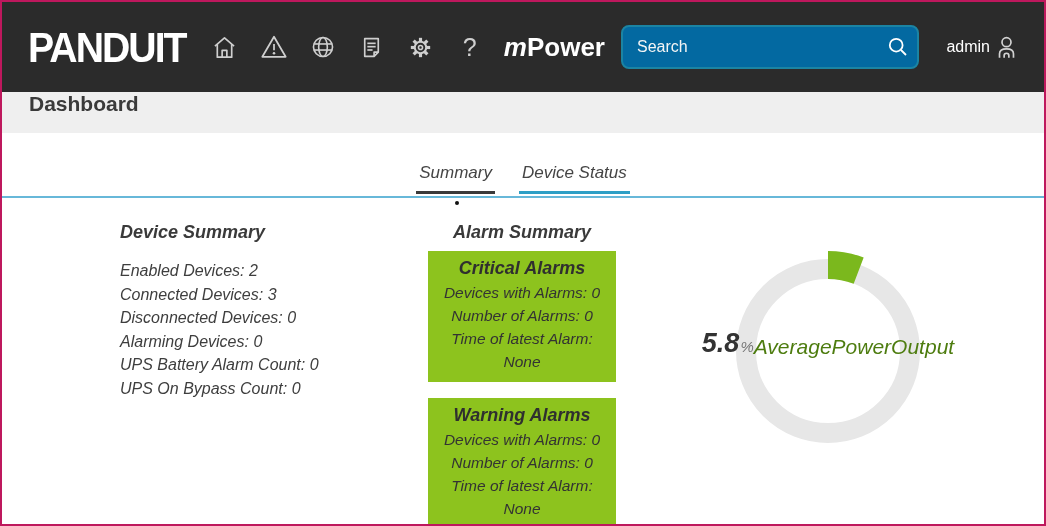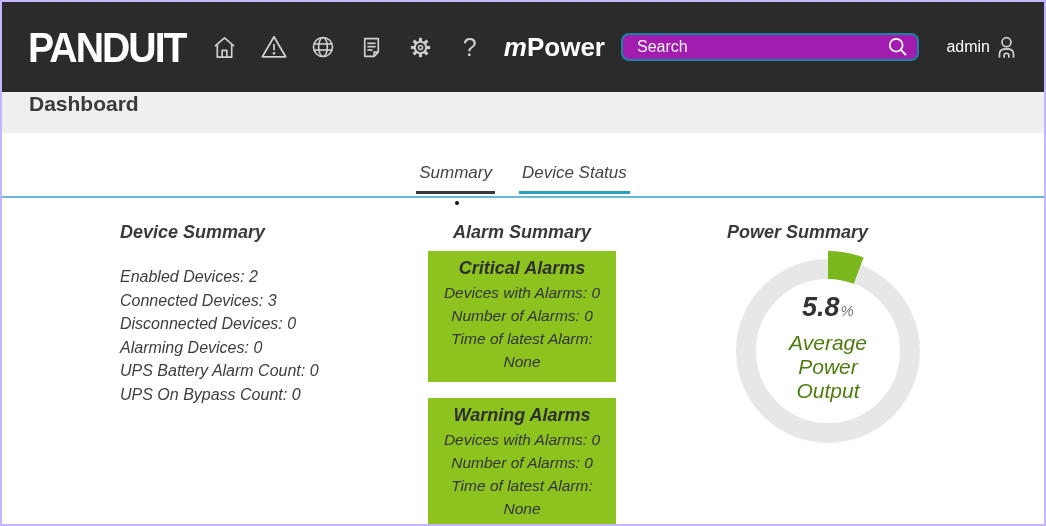--- a/index.html
+++ b/index.html
@@ -1,30 +1,30 @@
 <!DOCTYPE html>
 <html><head>
 <meta charset="utf-8">
 <style>
   * { margin:0; padding:0; box-sizing:border-box; }
   html,body { width:1046px; height:526px; background:#fff; }
   body { font-family:"Liberation Sans", sans-serif; }
-  .frame { position:relative; width:1046px; height:526px; border:2px solid #c4b5fd; background:#fff; overflow:hidden; }
+  .frame { position:relative; width:1046px; height:526px; border:2px solid #be185d; background:#fff; overflow:hidden; }
 
   
   .topbar { height:90px; background:#2b2b2b; display:flex; align-items:center; padding:0 24px 0 26px; }
   .logo { color:#fff; font-weight:900; font-size:40px; letter-spacing:-2px; transform:scale(.98,1.08); transform-origin:left center; white-space:nowrap; }
   .nav-icons { display:flex; align-items:center; gap:21px; margin-left:22px; }
   .icon-btn { width:28px; height:28px; display:flex; align-items:center; justify-content:center; cursor:pointer; }
   .help-glyph { color:#cfcfcf; font-size:25px; line-height:1; }
   .brand { color:#fff; font-size:26px; margin-left:20px; white-space:nowrap; }
   .brand .m { font-style:italic; font-weight:700; }
   .brand .power { font-weight:700; }
   .search-wrap { position:relative; margin-left:16px; }
-  .search-input { width:298px; height:28px; background:#a21caf; border:2px solid #1b84a3; border-radius:8px; color:#fff; font-size:16px; padding:0 68px 0 14px; outline:none; font-family:"Liberation Sans",sans-serif; }
+  .search-input { width:298px; height:44px; background:#0369a1; border:2px solid #1b84a3; border-radius:8px; color:#fff; font-size:16px; padding:0 68px 0 14px; outline:none; font-family:"Liberation Sans",sans-serif; }
   .search-input::placeholder { color:#f5f5f5; opacity:1; }
   .search-icon { position:absolute; right:10px; top:50%; transform:translateY(-50%); cursor:pointer; display:flex; }
   .user { margin-left:auto; display:flex; align-items:center; gap:3px; color:#fff; font-size:16px; cursor:pointer; }
 
   
   .page-band { height:41px; background:#efefef; display:flex; padding-left:27px; }
   .page-title { font-size:21px; font-weight:700; color:#3a3a3a; }
 
   
   .content { position:relative; width:100%; height:391px; background:#fff;font-style:italic; }
@@ -32,33 +32,33 @@
   .tabs { position:absolute; top:30px; left:0; right:0; display:flex; justify-content:center; gap:24px; }
   .tab { font-size:17px; color:#454545; padding:0 3px 8px; border-bottom:3px solid transparent; cursor:pointer; white-space:nowrap; }
   .tab.tab-active { border-bottom-color:#3a3a3a; }
   .tab.tab-inactive { border-bottom-color:#2d9fc5; }
   .tab-rule { position:absolute; top:63px; left:0; right:0; height:2px; background:#67b8d9; }
   .tab-dot { position:absolute; top:68px; left:calc(50% - 68px); width:4px; height:4px; border-radius:50%; background:#111; }
 
   .col-heading { font-size:18px; font-weight:700; color:#3a3a3a; }
 
   .device-summary { position:absolute; left:118px; top:89px; }
-  .device-summary .col-heading { margin-bottom:22px; }
+  .device-summary .col-heading { margin-bottom:16px; }
   .ds-row { font-size:16px; color:#3e3e3e; line-height:23.5px; }
 
   .alarm-summary { position:absolute; left:426px; top:89px; width:188px;text-align:center; }
   .alarm-summary .col-heading { margin-bottom:8px; }
   .alarm-box { background:#8dc31e; padding:7px 12px 9px; margin-bottom:16px; }
   .alarm-box-title { font-size:18px; font-weight:700; color:#2f2f2f; margin-bottom:2px; }
   .ab-row { font-size:15.5px; color:#333; line-height:23px; }
 
   .power-summary { position:absolute; left:725px; top:89px; }
   .donut-wrap { position:absolute; left:724px; top:116px; width:204px; height:204px; }
   .donut-svg { position:absolute; inset:0; }
-  .donut-center { position:absolute; inset:0; display:flex; flex-direction:column; align-items:center; justify-content:center; transform:translateY(-4px); text-align:center; }
+  .donut-center { position:absolute; inset:0; display:flex; flex-direction:row; align-items:center; justify-content:center; transform:translateY(-4px); text-align:center; }
   .donut-value-row { display:flex; align-items:baseline; margin-bottom:8px; }
   .donut-value { font-size:27px; font-weight:700; color:#333; }
   .donut-unit { font-size:15px; color:#777; margin-left:1px; }
   .donut-line { font-size:21px; color:#4d7c0f; line-height:24px; }
 </style>
 </head>
 <body>
 
 <div class="frame">
 
@@ -176,23 +176,20 @@
       </div>
 
       <div class="alarm-box">
         <div class="alarm-box-title">Warning Alarms</div>
         <div class="ab-row">Devices with Alarms: 0</div>
         <div class="ab-row">Number of Alarms: 0</div>
         <div class="ab-row">Time of latest Alarm: None</div>
       </div>
     </div>
 
-    <div class="power-summary">
-      <div class="col-heading">Power Summary</div>
-    </div>
 
     <div class="donut-wrap">
       <svg class="donut-svg" width="204" height="204" viewBox="-102 -102 204 204">
         <circle r="82" fill="none" stroke="#e7e7e7" stroke-width="20"></circle>
         <circle r="86" fill="none" stroke="#7bb81d" stroke-width="28" transform="rotate(-90)" stroke-dasharray="31.340528312211774 540.3539364174444"></circle>
       </svg>
       <div class="donut-center">
         <div class="donut-value-row">
           <span class="donut-value">5.8</span>
           <span class="donut-unit">%</span>

